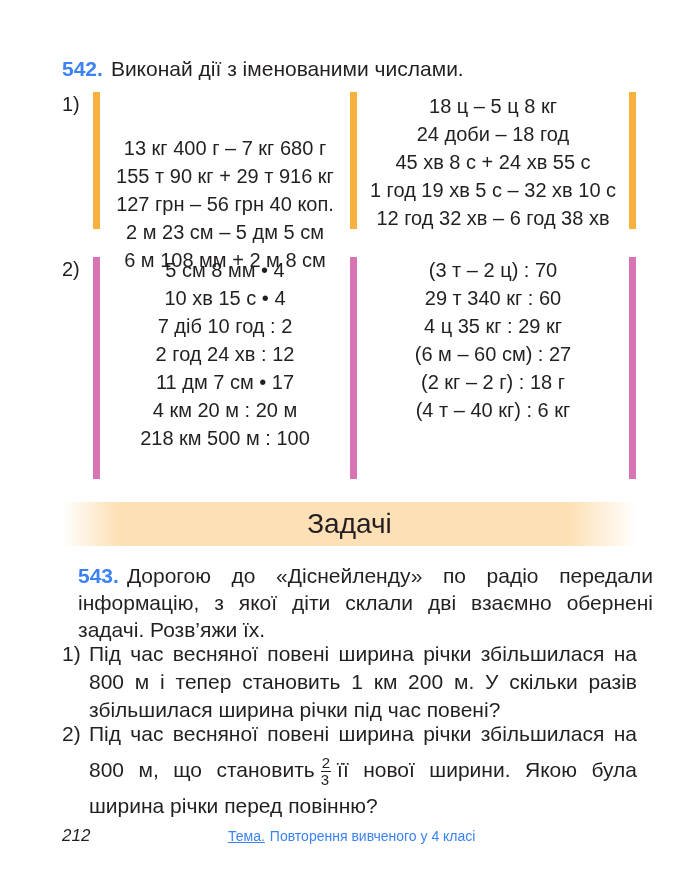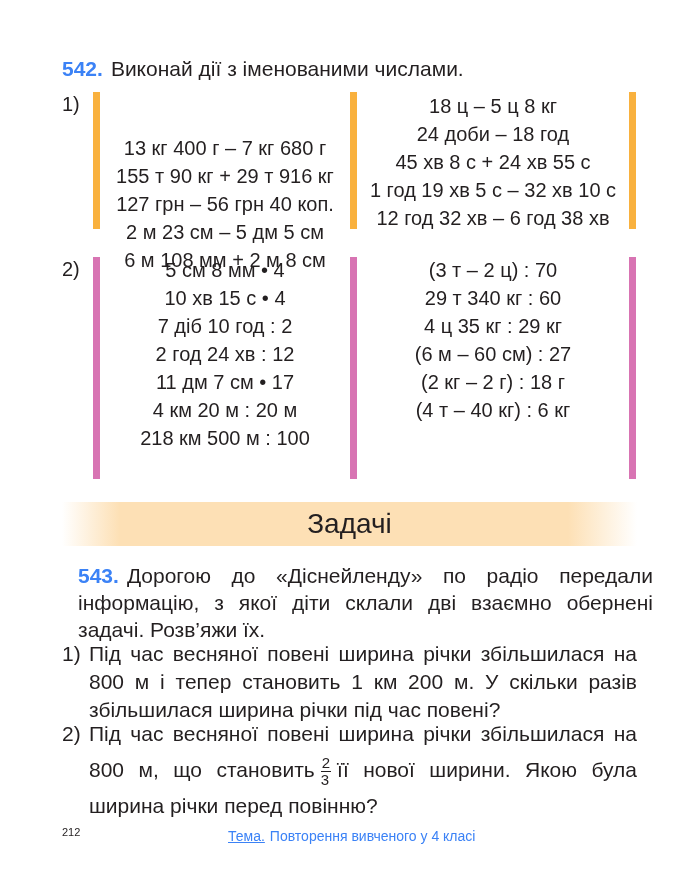--- a/index.html
+++ b/index.html
@@ -42,21 +42,21 @@
   .task .tnum { position: absolute; left: 0; top: 0; }
   .task .ttext { margin-left: 27px; text-align: justify; text-align-last: left; display: block; }
 
   .frac {
     display: inline-block; vertical-align: middle; text-align: center;
     font-size: 15px; line-height: 16px; margin: 0 6px;
   }
   .frac span { display: block; }
   .frac .n { border-bottom: 1.5px solid #231f20; padding: 0 1px; }
 
-  .footer-page { position: absolute; left: 62px; top: 826px; font-size: 11px; }
+  .footer-page { position: absolute; left: 62px; top: 826px; font-size: 17px; font-style: italic; }
   .footer-topic { position: absolute; left: 228px; top: 828px; font-size: 14px; color: #3b82f6; white-space: nowrap; }
   .footer-topic .u { text-decoration: underline; margin-right: 5px; }
 </style>
 </head>
 <body>
 
 <div class="ex-title">
   <span class="num">542.</span><span>Виконай дії з іменованими числами.</span>
 </div>
 

